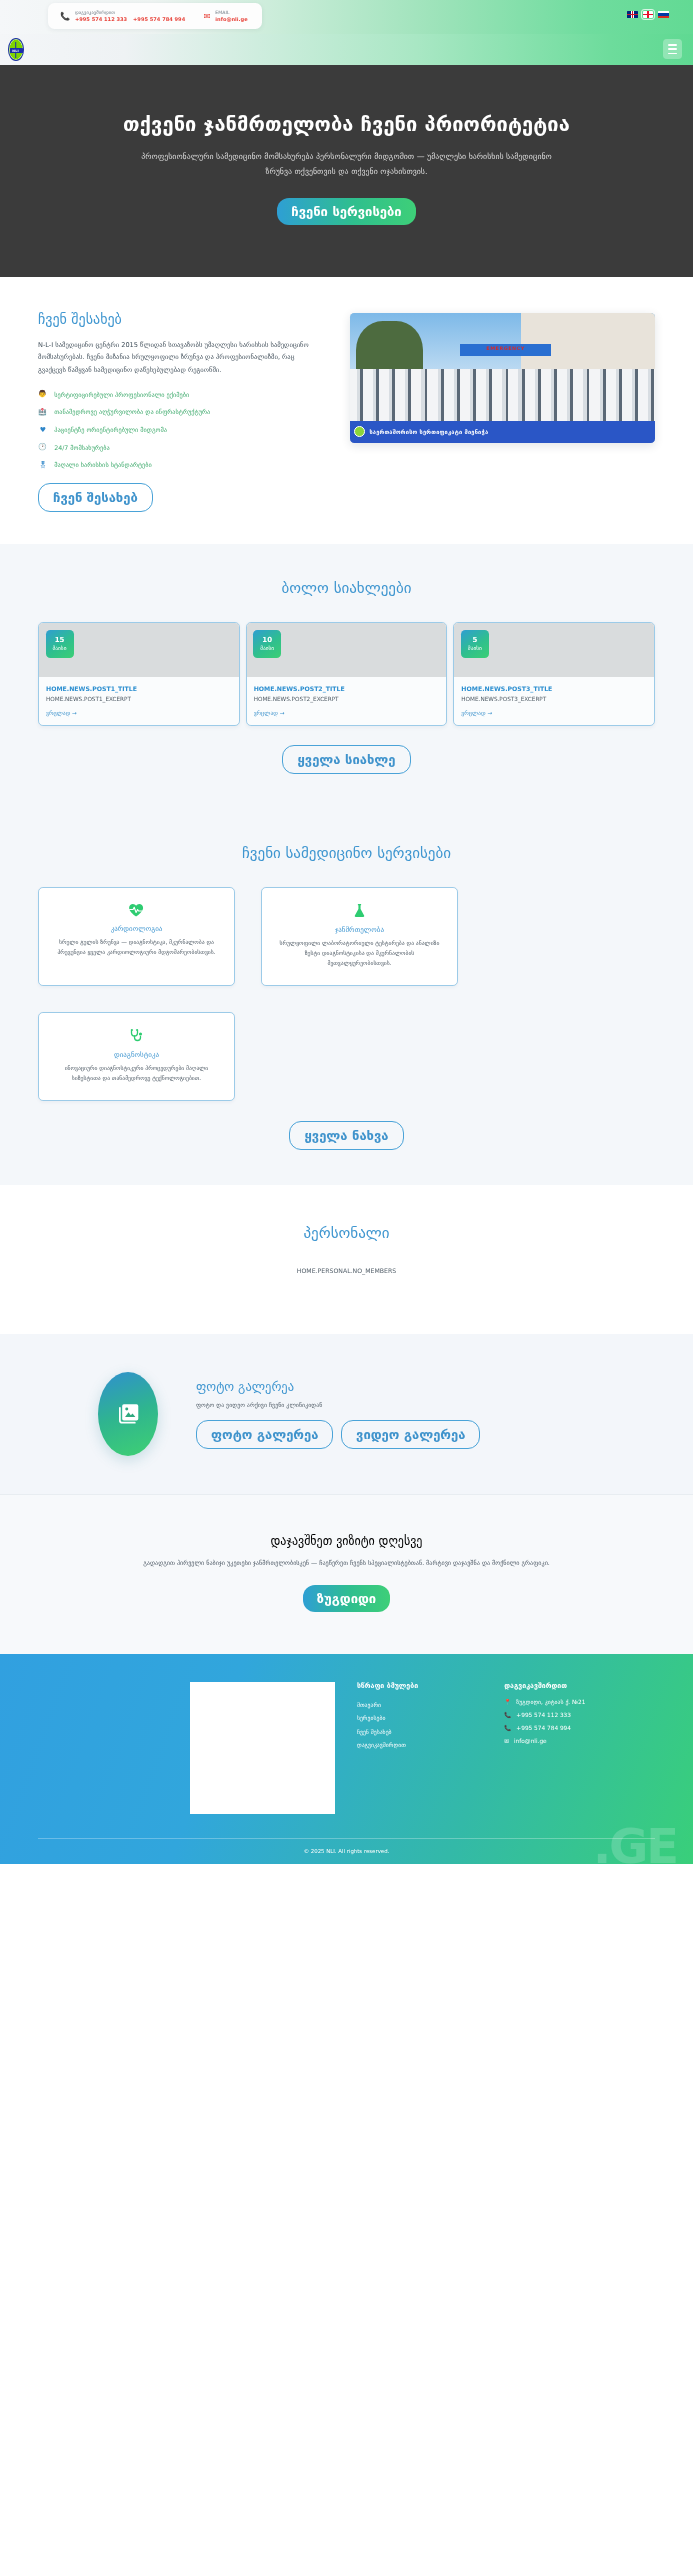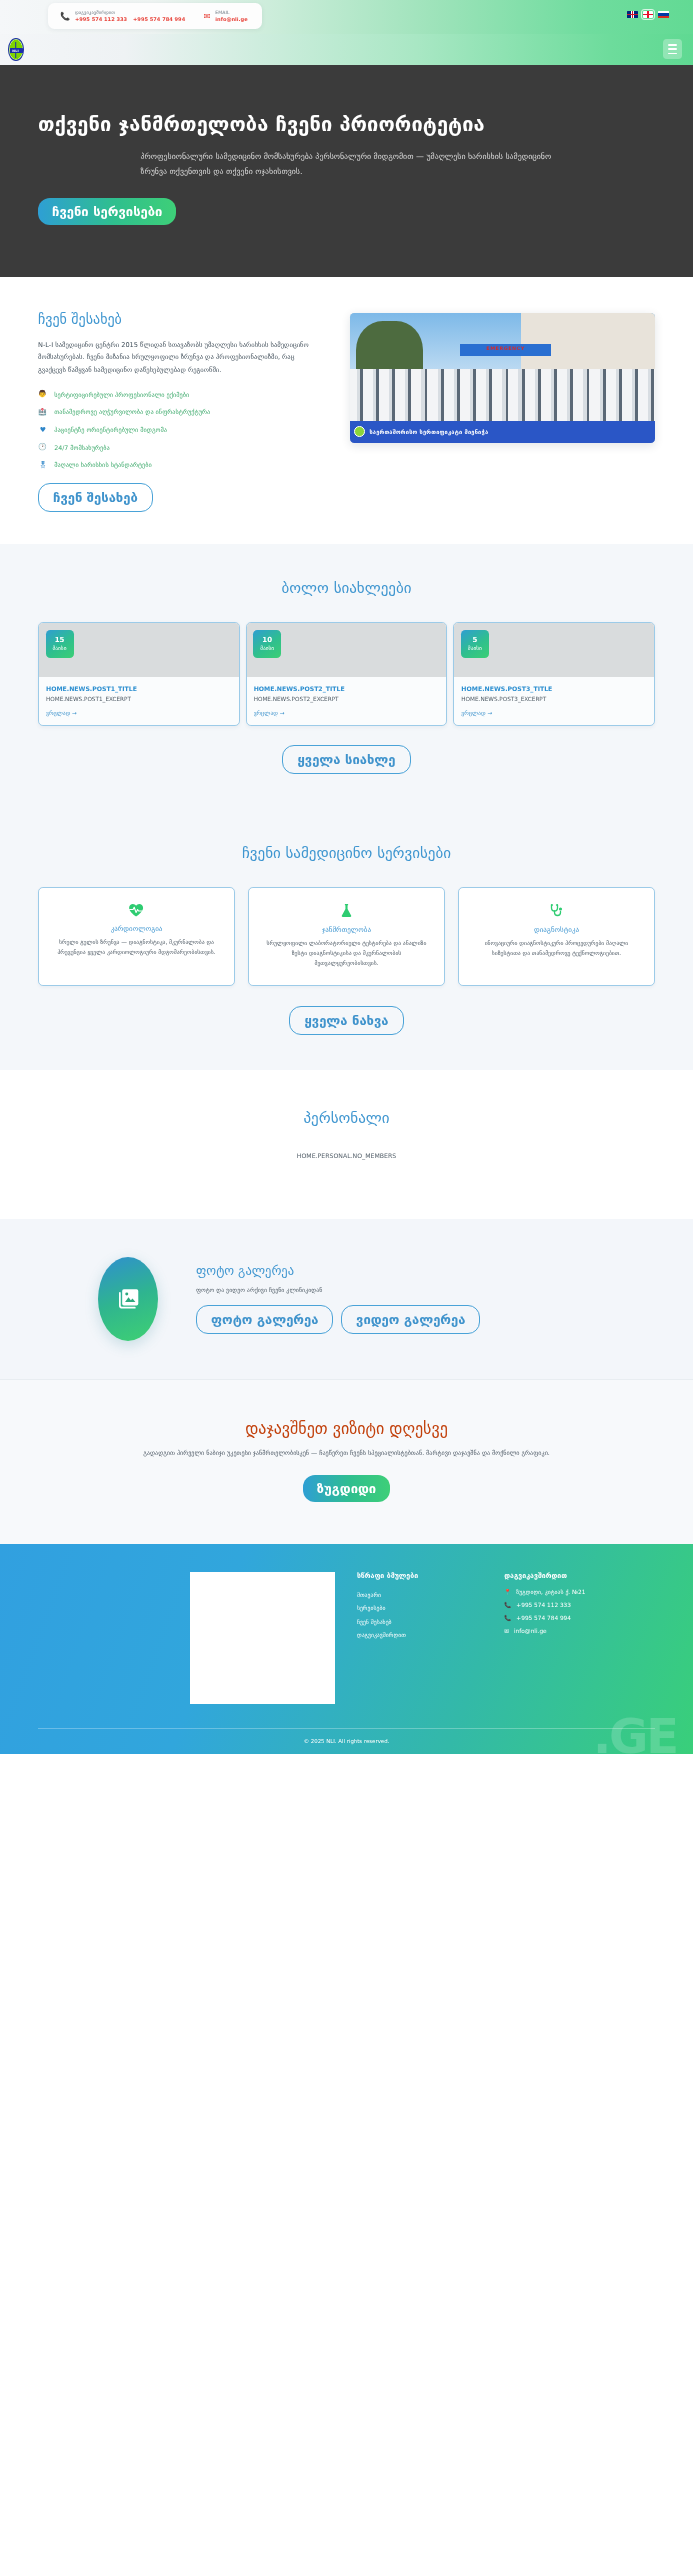--- a/index.html
+++ b/index.html
@@ -83,21 +83,21 @@
     position:absolute; right: 10.8px; top: 5.4px;
     width: 19.5px; height: 19.5px; border-radius: 3.8px;
     background: rgba(255,255,255,.30);
     display:flex; flex-direction:column; align-items:center; justify-content:center; gap:2.7px;
     cursor:pointer; border:none;
   }
   .burger span { display:block; width:9.7px; height:1.4px; background:#fff; border-radius:1.1px;}
 
   
   .hero {
-    background:#3b3b3b; color:#fff; text-align:left;
+    background:#3b3b3b; color:#fff; text-align:center;
     padding: 47px 0 52px;
   }
   .hero h1 {
     font-size: 20px; font-weight: 700; letter-spacing: 0.1px; margin-bottom: 14px;
   }
   .hero p {
     font-size: 7.9px; line-height: 1.85; color: #dedede; font-weight: 400;
     max-width: 412px; margin: 0 auto 18.4px;
   }
   .btn {
@@ -160,21 +160,21 @@
   .news-day { font-size: 7px; font-weight: 700; line-height:1.1;}
   .news-mon { font-size: 5.4px; font-weight: 500; }
   .news-body { padding: 7.6px 7px 8.7px; }
   .news-title { color:#2d8fd0; font-size: 6.2px; font-weight:700; margin-bottom: 4.3px; }
   .news-exc { color:#4e5a64; font-size: 5.7px; margin-bottom: 7.6px;}
   .news-more { color:#3f93cc; font-size: 5.7px; }
   .center-btn { text-align:center; margin-top: 19.5px; }
 
   
   .services { background:#f4f7fa; }
-  .svc-grid { display:flex; flex-wrap:wrap; gap: 13px; }
+  .svc-grid { display:flex; flex-wrap:wrap; gap: 26px; }
   .svc-card {
     width: 197px; background:#fff; border:0.5px solid #9ccbe8; border-radius: 4.9px;
     padding: 15px 12px 16.2px; text-align:center;
     box-shadow: 0 1.1px 3.2px rgba(30,60,90,.04);
   }
   .svc-ic { font-size: 14px; color:#2ecc71; margin-bottom: 7.6px; line-height:1;}
   .svc-ic svg { display:block; margin: 0 auto; }
   .svc-title { color:#3f96d0; font-size: 7px; margin-bottom: 5.4px; }
   .svc-desc { color:#4a5661; font-size: 5.7px; line-height: 1.75; }
 
@@ -192,21 +192,21 @@
     display:flex; align-items:center; justify-content:center; color:#fff;
     box-shadow: 0 4.3px 14px rgba(40,130,150,.22);
     flex-shrink: 0;
   }
   .gal-title { color:#3f96d0; font-size: 12.5px; margin-bottom: 7.6px;}
   .gal-sub { color:#55616b; font-size: 6px; margin-bottom: 12px;}
   .gal-btns { display:flex; gap: 7.6px;}
 
   
   .cta { background:#f7f9fb; padding: 39px 0 42px; text-align:center; border-top:0.5px solid #e8edf1;}
-  .cta h2 { color:#c2410c; font-size: 16px; font-weight:400; margin-bottom: 9.7px;}
+  .cta h2 { color:#000000; font-size: 12px; font-weight:400; margin-bottom: 9.7px;}
   .cta p { color:#4c5864; font-size: 6.2px; line-height:1.9; max-width: 466px; margin: 0 auto 16.2px;}
 
   
   .footer {
     background: linear-gradient(110deg,#31a0e0 0%, #31a6dc 32%, #33b9a8 68%, #39cf7a 100%);
     color:#fff; padding: 28px 17px 0; position:relative; overflow:hidden;
   }
   .footer-row { display:flex; gap: 21.7px; }
   .f-col { }
   .f-col.brand { width: 140px; }

